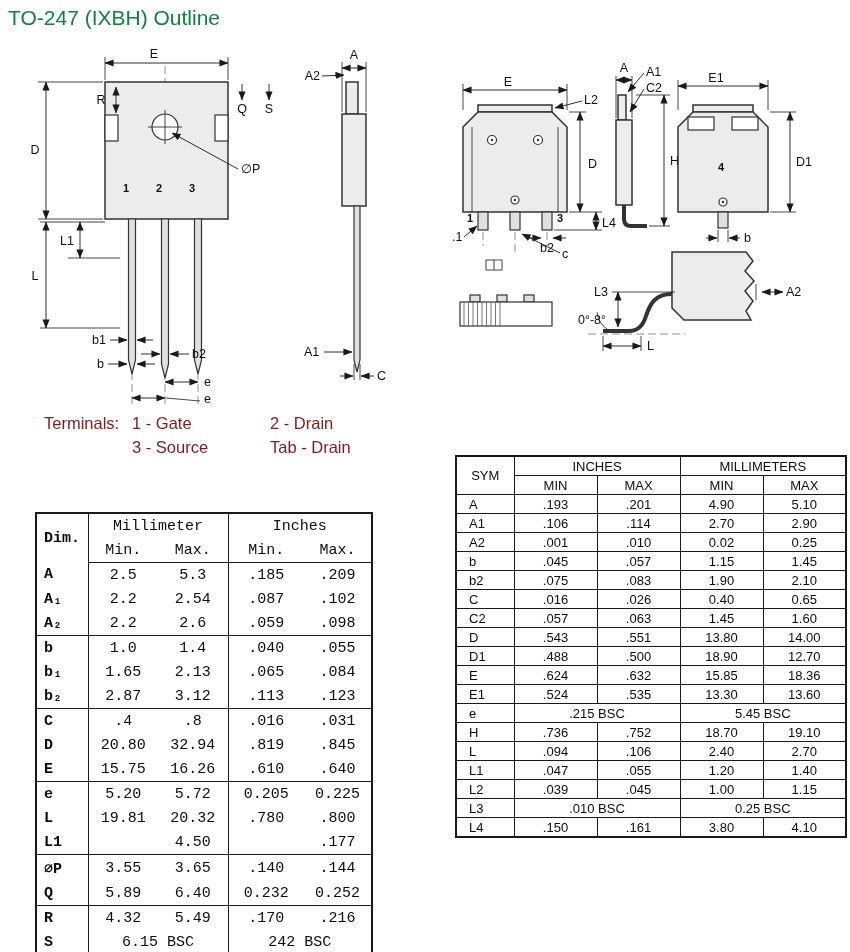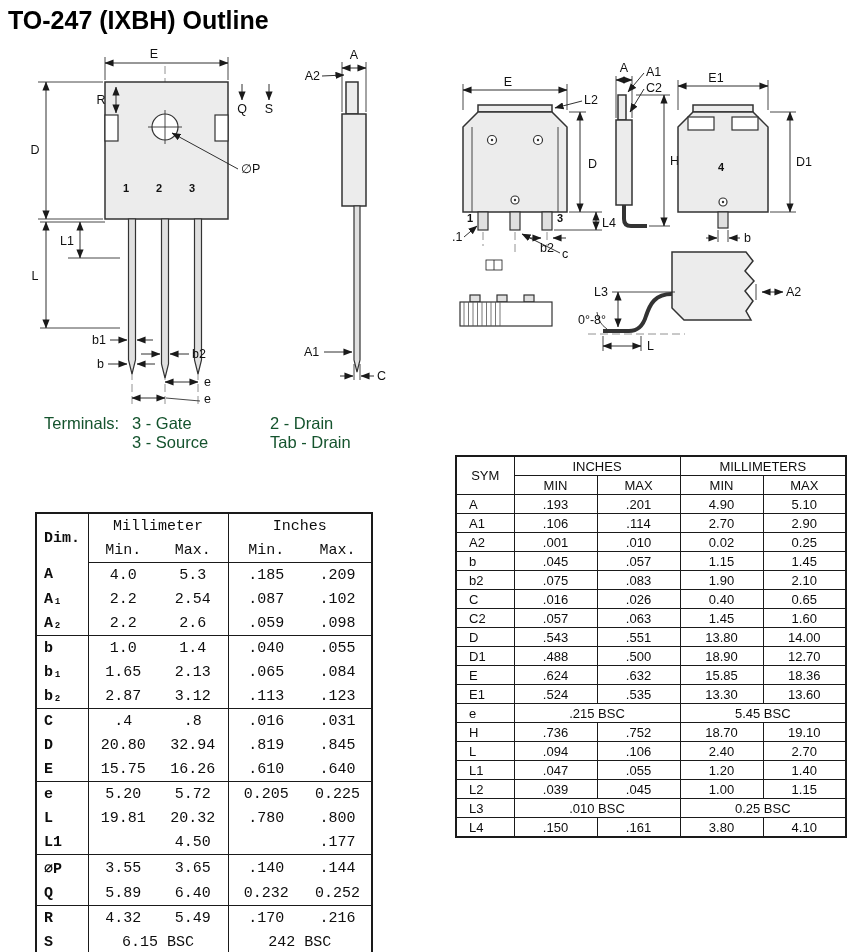--- a/index.html
+++ b/index.html
@@ -1,39 +1,39 @@
 <!DOCTYPE html>
 <html><head>
 <meta charset="utf-8">
 <style>
   * { margin:0; padding:0; box-sizing:border-box; }
   body { background:#fff; font-family:"Liberation Sans", sans-serif; color:#111; }
   #page { position:relative; width:850px; height:952px; background:#fff; overflow:hidden; }
 
-  .title { position:absolute; top:6px; font-size:25px; font-weight:bold; color:#000000; }
+  .title { position:absolute; top:6px; font-size:21px; font-weight:normal; color:#15803d; }
   #title-left { left:8px; }
   #title-right { left:455px; }
 
   svg text { font-family:"Liberation Sans", sans-serif; font-size:12.5px; fill:#111; }
   svg text.pin-num { font-size:11px; font-weight:bold; }
   .body  { fill:#ececec; stroke:#333; stroke-width:1.5; }
   .part  { fill:#e0e0e0; stroke:#333; stroke-width:1.2; }
   .white { fill:#fff; stroke:#333; stroke-width:1.2; }
   .dim   { stroke:#1a1a1a; stroke-width:0.9; fill:none; }
   .ext   { stroke:#1a1a1a; stroke-width:0.8; fill:none; }
   .thin  { stroke:#333; stroke-width:0.9; fill:none; }
   .cl    { stroke:#777; stroke-width:0.8; stroke-dasharray:8 4; fill:none; }
   .hatch { stroke:#555; stroke-width:0.8; }
   .lead  { stroke:#333; stroke-width:4; fill:none; }
 
   #to247-svg { position:absolute; left:20px; top:42px; }
   #to268-svg { position:absolute; left:450px; top:40px; }
 
   .terminals { position:absolute; left:44px; top:414px; display:grid;
-               grid-template-columns:88px 138px auto; font-size:16.5px; color:#14532d; }
+               grid-template-columns:88px 138px auto; row-gap:5px; font-size:16.5px; color:#7f1d1d; }
 
   table { border-collapse:collapse; color:#0d0d0d;margin-top:47px; }
   th, td { font-weight:normal; }
 
   #t247 { position:absolute; left:35px; top:465px; border:2px solid #1a1a1a; font-size:15px;font-family:Liberation Mono, monospace; }
   #t247 th, #t247 td { text-align:center; padding:3.5px 4px; }
   #t247 .c-dim { text-align:left; padding-left:7px; font-weight:bold; }
   #t247 thead th.c-dim { font-weight:bold; }
   #t247 thead tr:last-child th { border-bottom:1.4px solid #1a1a1a; }
   #t247 .v-sep { border-right:1.4px solid #1a1a1a; }
@@ -288,21 +288,21 @@
       <text x="197" y="310">L</text>
 
       <line class="ext" x1="306" y1="244" x2="306" y2="260"></line>
       <line class="dim" x1="312" y1="252" x2="333" y2="252" marker-start="url(#ar2)" marker-end="url(#ar2)"></line>
       <text x="336" y="256">A2</text>
     </g>
   </svg>
 
   <div class="terminals">
     <span>Terminals:</span>
-    <span>3 - Gate</span>
+    <span>1 - Gate</span>
     <span>2 - Drain</span>
     <span></span>
     <span>3 - Source</span>
     <span>Tab - Drain</span>
   </div>
 
   <table id="t247">
     <colgroup>
         <col style="width:52px">
         <col style="width:70px">
@@ -319,21 +319,21 @@
       <tr>
         <th>Min.</th>
         <th class="v-sep">Max.</th>
         <th>Min.</th>
         <th>Max.</th>
       </tr>
     </thead>
     <tbody>
         <tr>
           <td class="c-dim v-sep">A</td>
-          <td>4.0</td>
+          <td>2.5</td>
           <td class="v-sep">5.3</td>
           <td>.185</td>
           <td>.209</td>
         </tr>
         <tr>
           <td class="c-dim v-sep">A₁</td>
           <td>2.2</td>
           <td class="v-sep">2.54</td>
           <td>.087</td>
           <td>.102</td>

